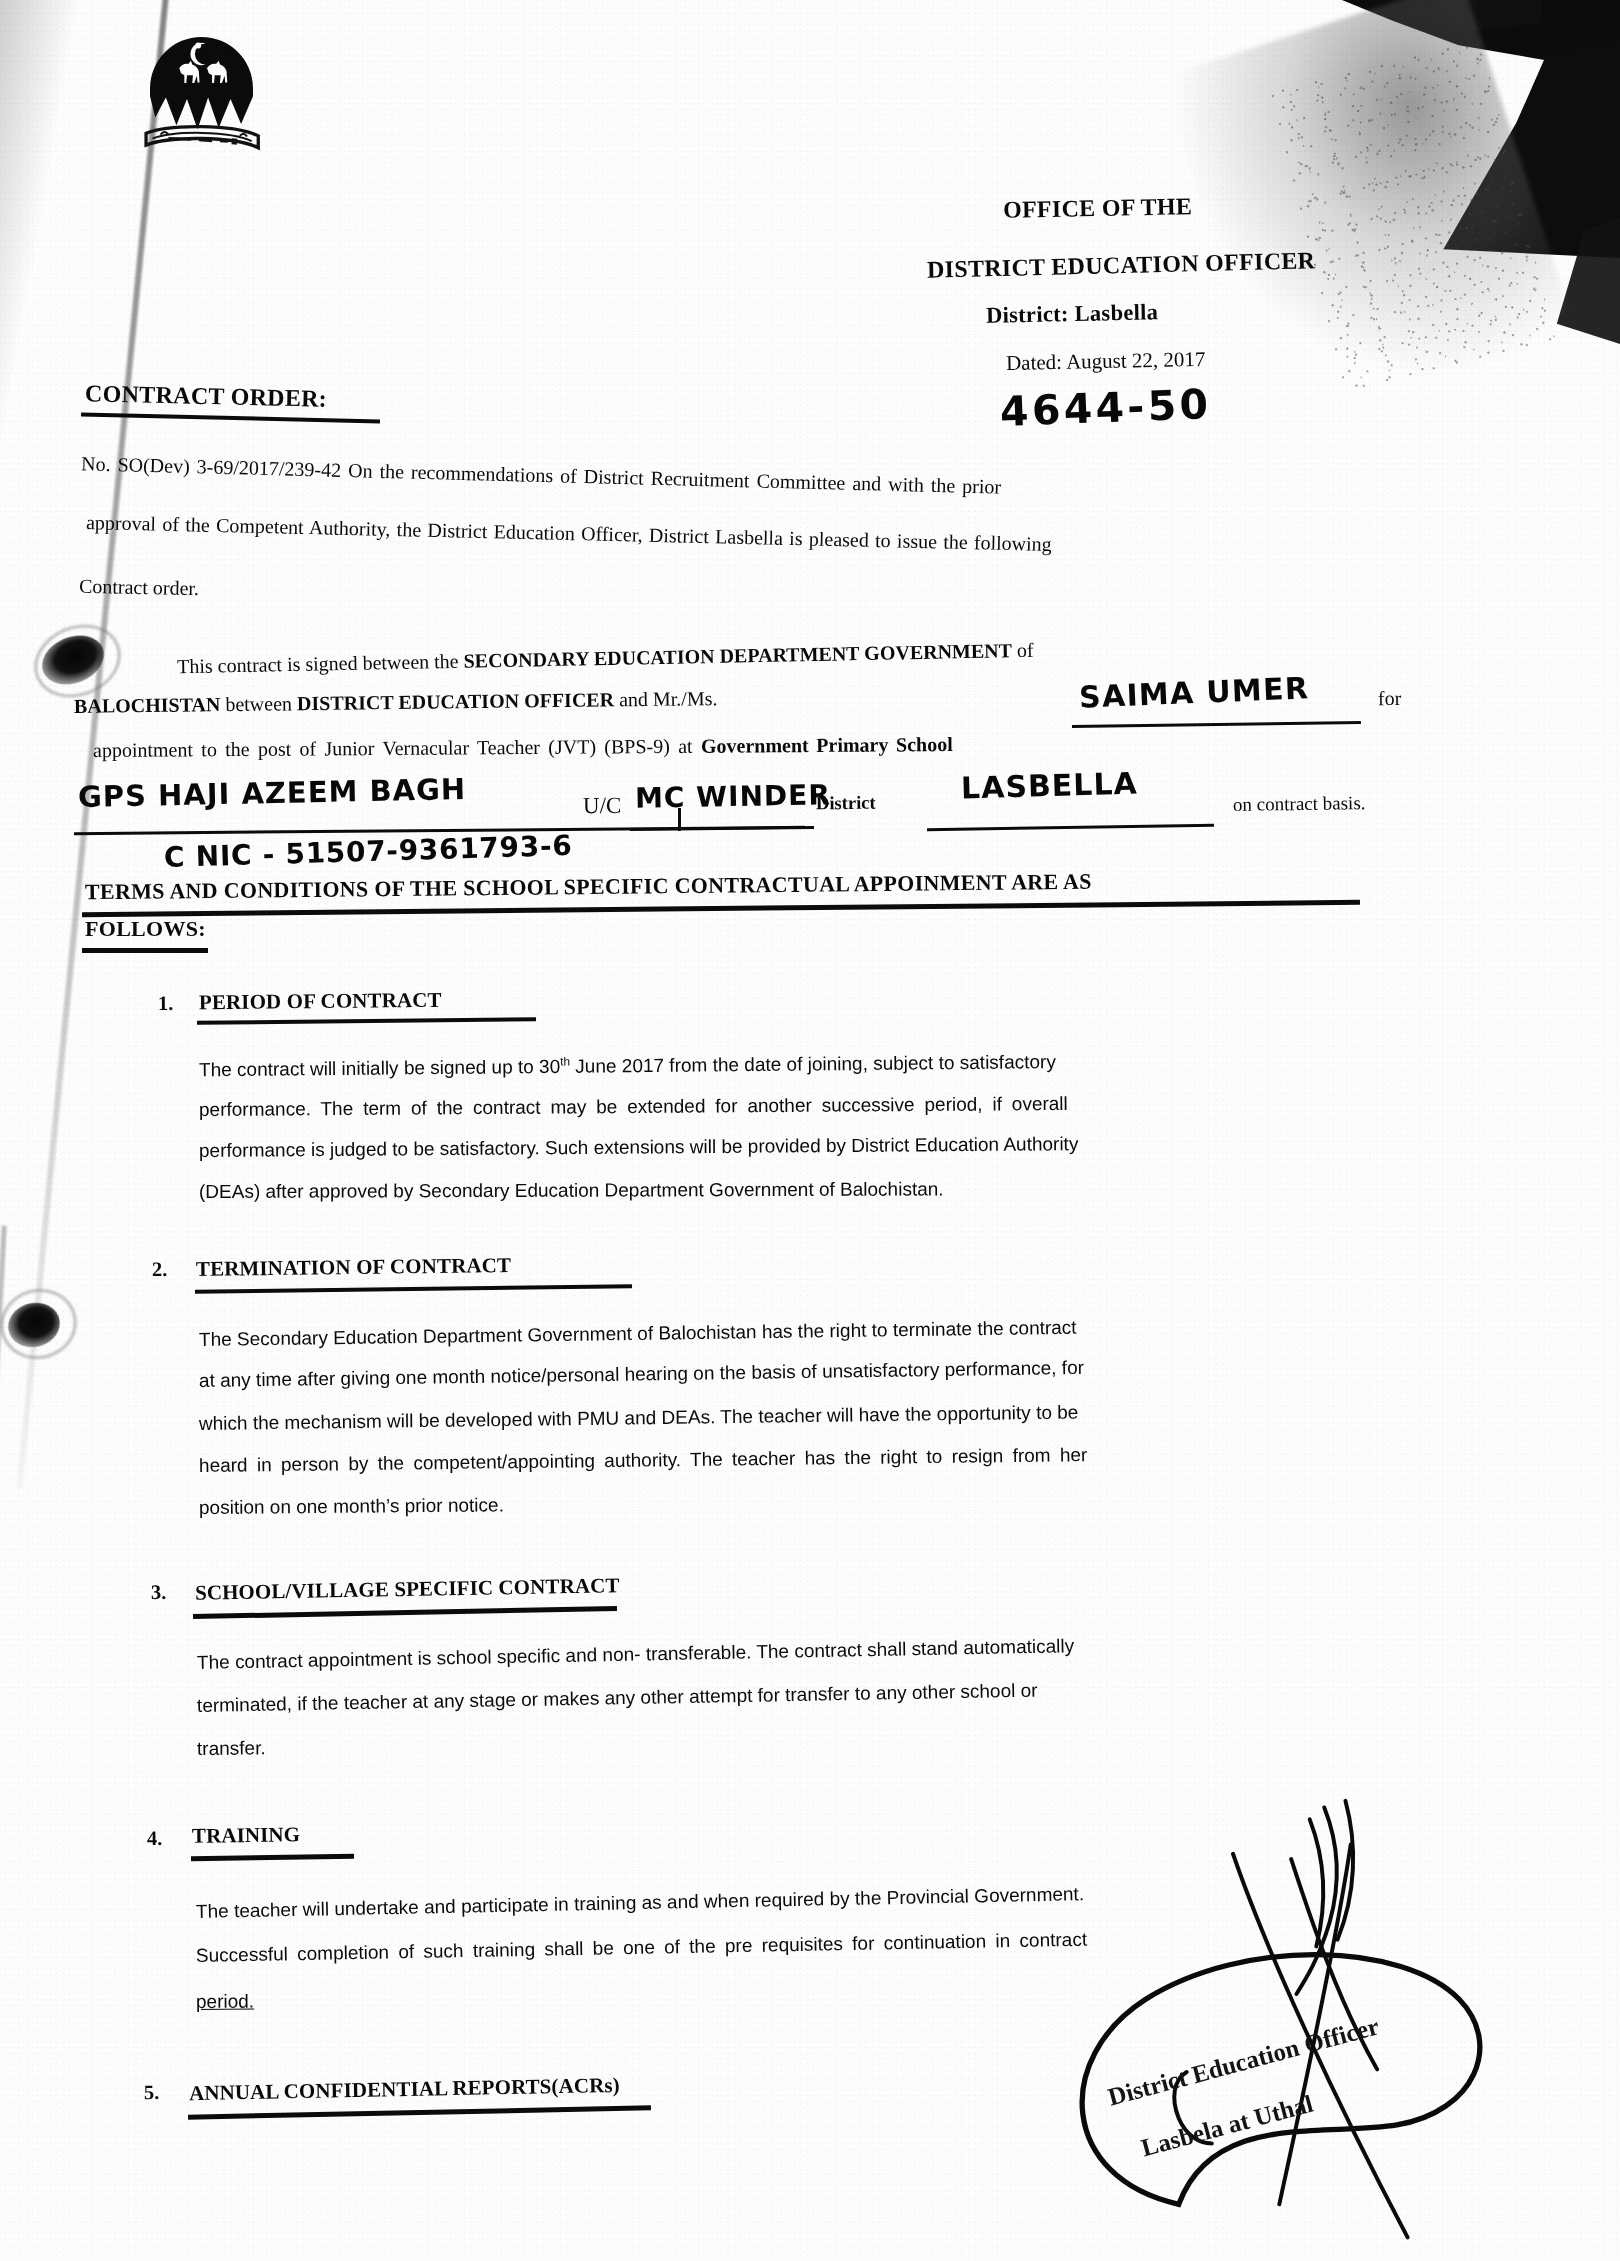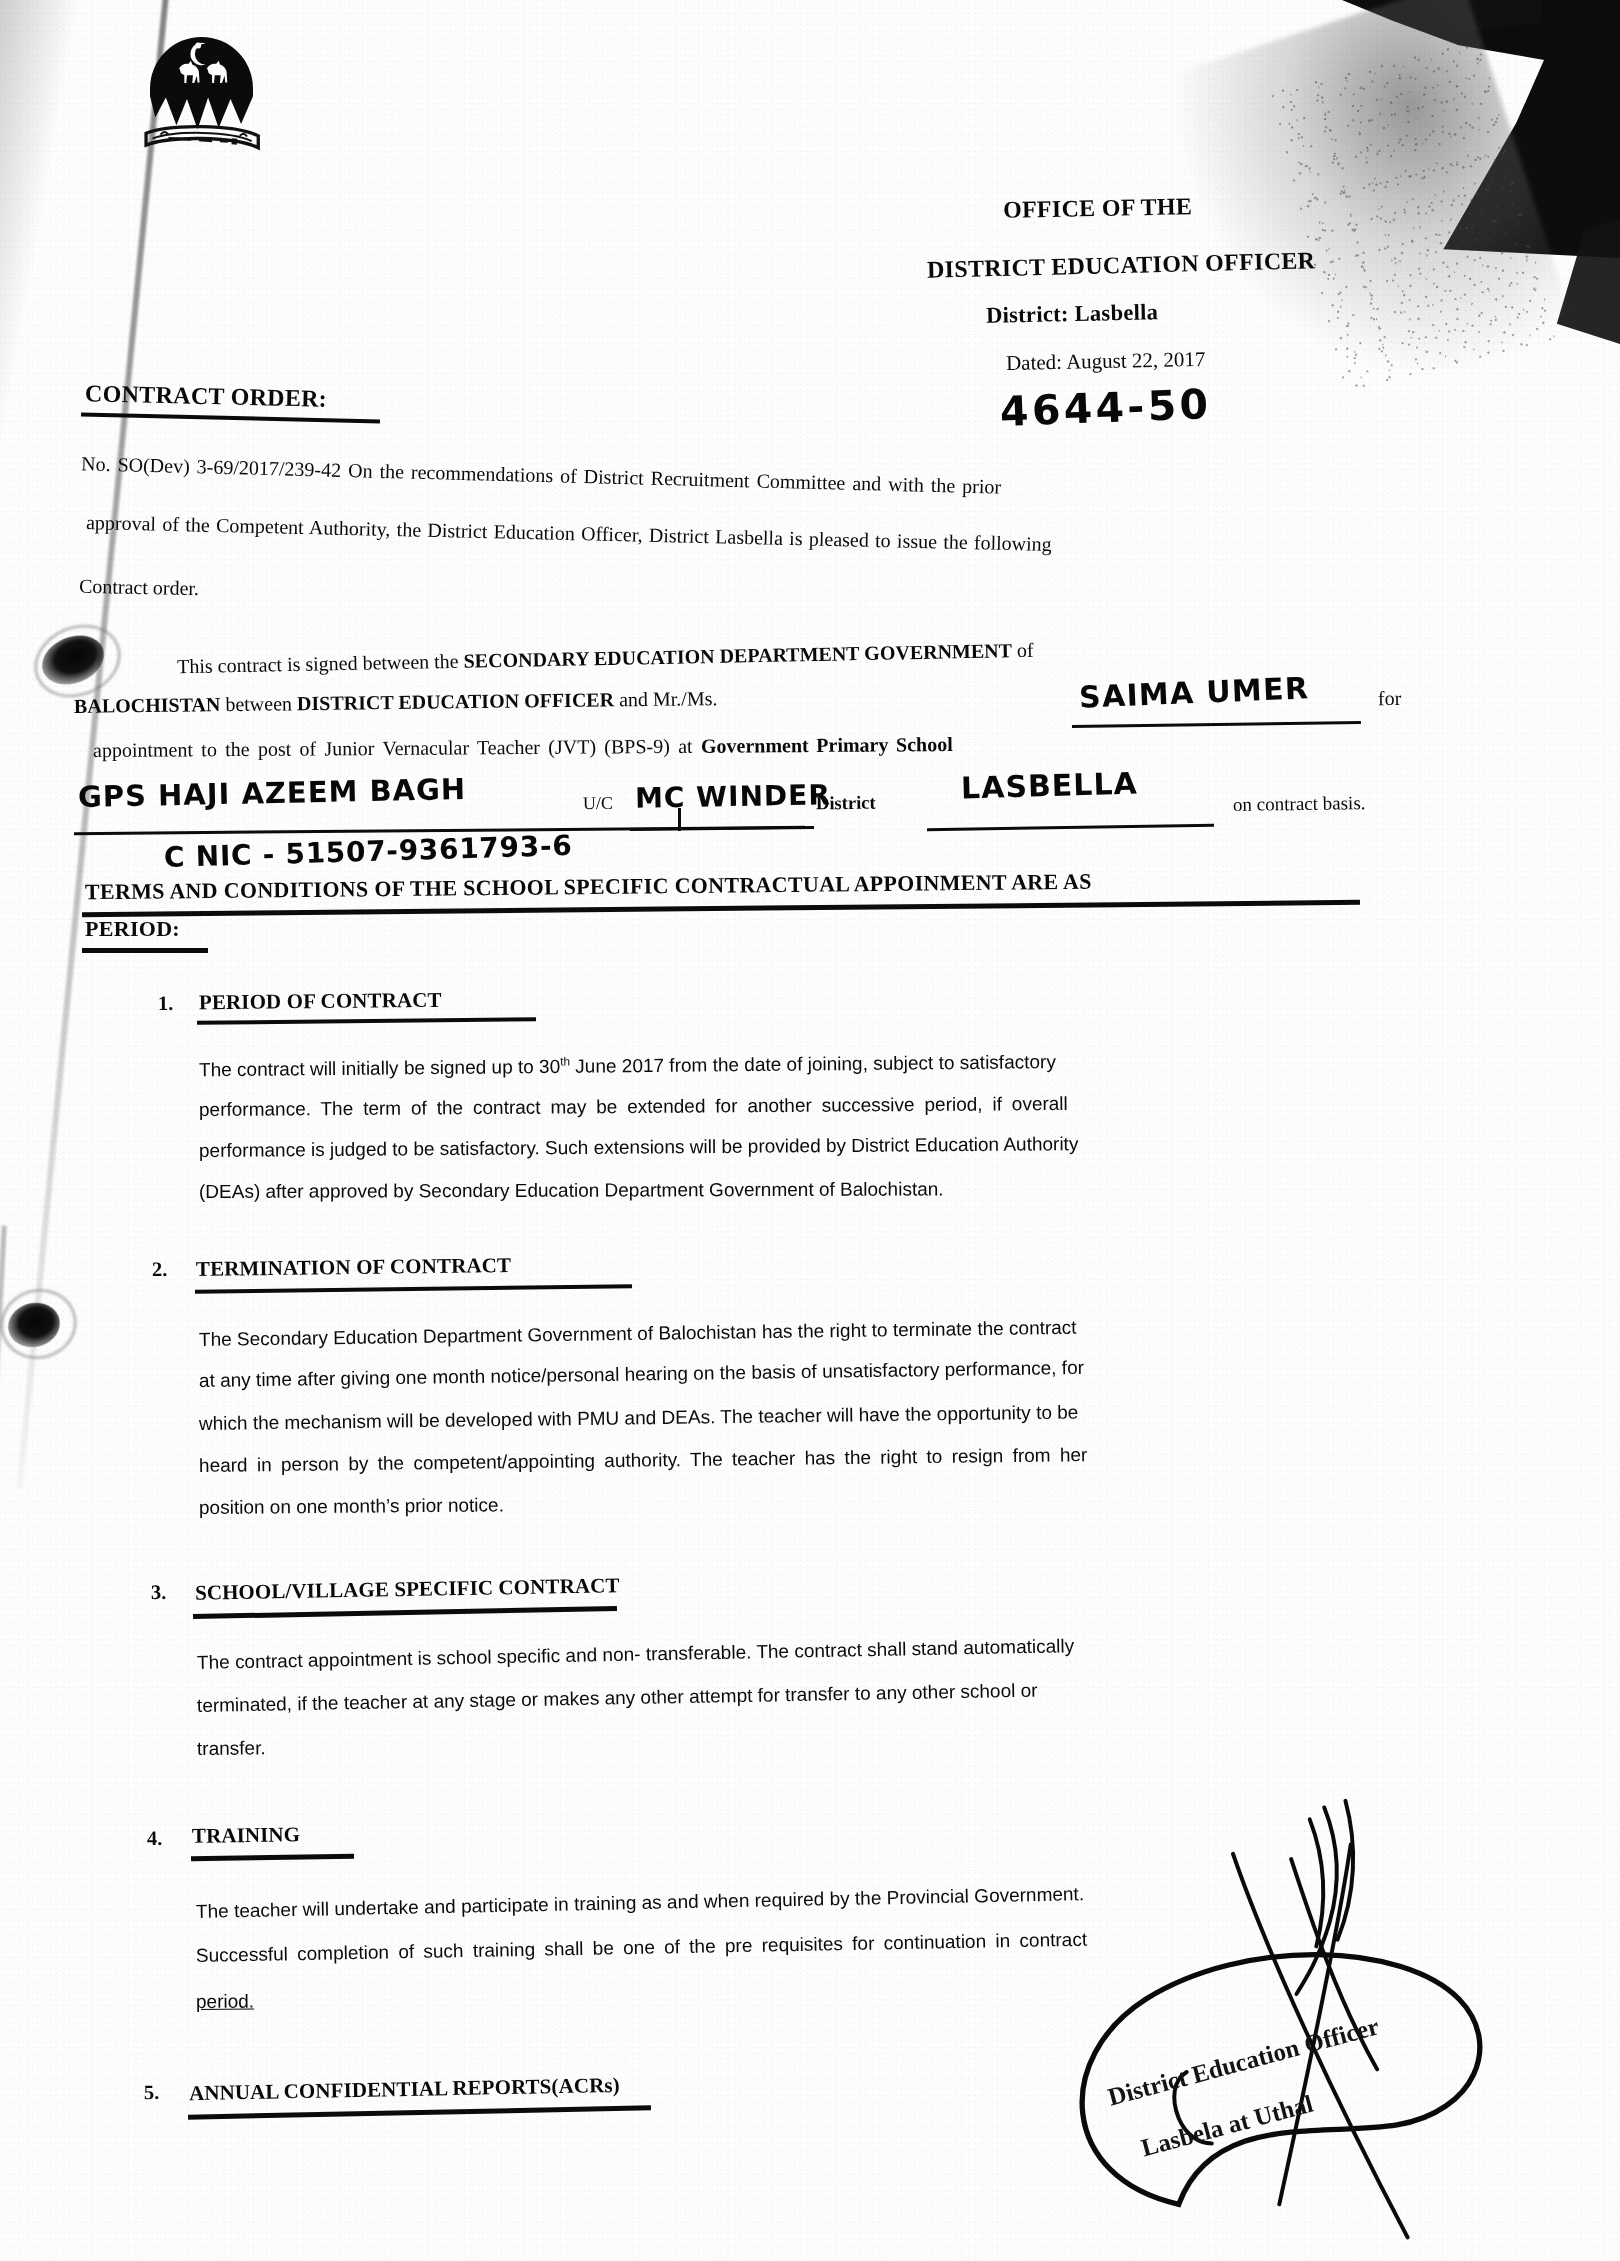--- a/index.html
+++ b/index.html
@@ -273,38 +273,38 @@
 
     <div style="position:absolute; left:93px; top:736px; transform:rotate(-0.4deg); white-space:nowrap;
                 font-family:'Liberation Serif',serif; font-size:20px; word-spacing:3.3px;">
       <span>appointment to the post of Junior Vernacular Teacher (JVT) (BPS-9) at </span><span style="font-weight:bold; word-spacing:2.6px;">Government Primary School</span>
     </div>
 
     <div class="hand" style="left:78px; top:776px; font-size:29px; transform:rotate(-1.2deg);">GPS HAJI AZEEM BAGH</div>
     <div class="fill-line" style="left:74px; top:829px; width:731px; transform:rotate(-0.5deg);"></div>
     <div class="fill-line" style="left:678px; top:808px; width:3.3px; height:22.5px;"></div>
 
-    <div class="serif-body" style="left:583px; top:794px; font-size:18px; transform:rotate(-0.6deg);">U/C</div>
+    <div class="serif-body" style="left:583px; top:794px; font-size:23px; transform:rotate(-0.6deg);">U/C</div>
 
     <div class="hand" style="left:635px; top:780px; font-size:28px; transform:rotate(-1deg);">MC WINDER</div>
     <div class="fill-line" style="left:630px; top:827px; width:184px; transform:rotate(-0.6deg);"></div>
 
     <div class="serif-body" style="left:816px; top:794px; font-size:18.5px; font-weight:bold; transform:rotate(-0.7deg);">District</div>
 
     <div class="hand" style="left:961px; top:768px; font-size:30px; transform:rotate(-1.6deg);">LASBELLA</div>
     <div class="fill-line" style="left:927px; top:826px; width:287px; transform:rotate(-0.9deg);"></div>
 
     <div class="serif-body" style="left:1233px; top:794px; font-size:19px; transform:rotate(-0.8deg);">on contract basis.</div>
 
     <div class="hand" style="left:164px; top:835px; font-size:28px; transform:rotate(-1.7deg); letter-spacing:0.7px;">C NIC - 51507-9361793-6</div>
 
     <div class="hdr" style="left:85px; top:874px; font-size:22px; transform:rotate(-0.6deg);">TERMS AND CONDITIONS OF THE SCHOOL SPECIFIC CONTRACTUAL APPOINMENT ARE AS</div>
     <div class="uline" style="left:82px; top:906px; width:1278px; height:4.6px; transform:rotate(-0.55deg);"></div>
 
-    <div class="hdr" style="left:85px; top:916px; font-size:22px;">PERIOD:</div>
+    <div class="hdr" style="left:85px; top:916px; font-size:22px;">FOLLOWS:</div>
     <div class="uline" style="left:82px; top:948px; width:126px; height:4.6px;"></div>
 
     <div class="sec-num" style="left:158px; top:992px; transform:rotate(-0.5deg);">1.</div>
     <div class="sec-title" style="left:199px; top:989px; transform:rotate(-0.6deg);">PERIOD OF CONTRACT</div>
     <div class="uline" style="left:197px; top:1019px; width:339px; height:4px; transform:rotate(-0.6deg);"></div>
 
     <div class="sans-body" style="left:199px; top:1058px; transform:rotate(-0.55deg);">The contract will initially be signed up to 30<sup style="font-size:.62em">th</sup> June 2017 from the date of joining, subject to satisfactory</div>
     <div class="sans-body" style="left:199px; top:1099px; transform:rotate(-0.4deg); word-spacing:4.6px;">performance. The term of the contract may be extended for another successive period, if overall</div>
     <div class="sans-body" style="left:199px; top:1140px; transform:rotate(-0.45deg);">performance is judged to be satisfactory. Such extensions will be provided by District Education Authority</div>
     <div class="sans-body" style="left:199px; top:1181px; transform:rotate(-0.2deg);">(DEAs) after approved by Secondary Education Department Government of Balochistan.</div>

